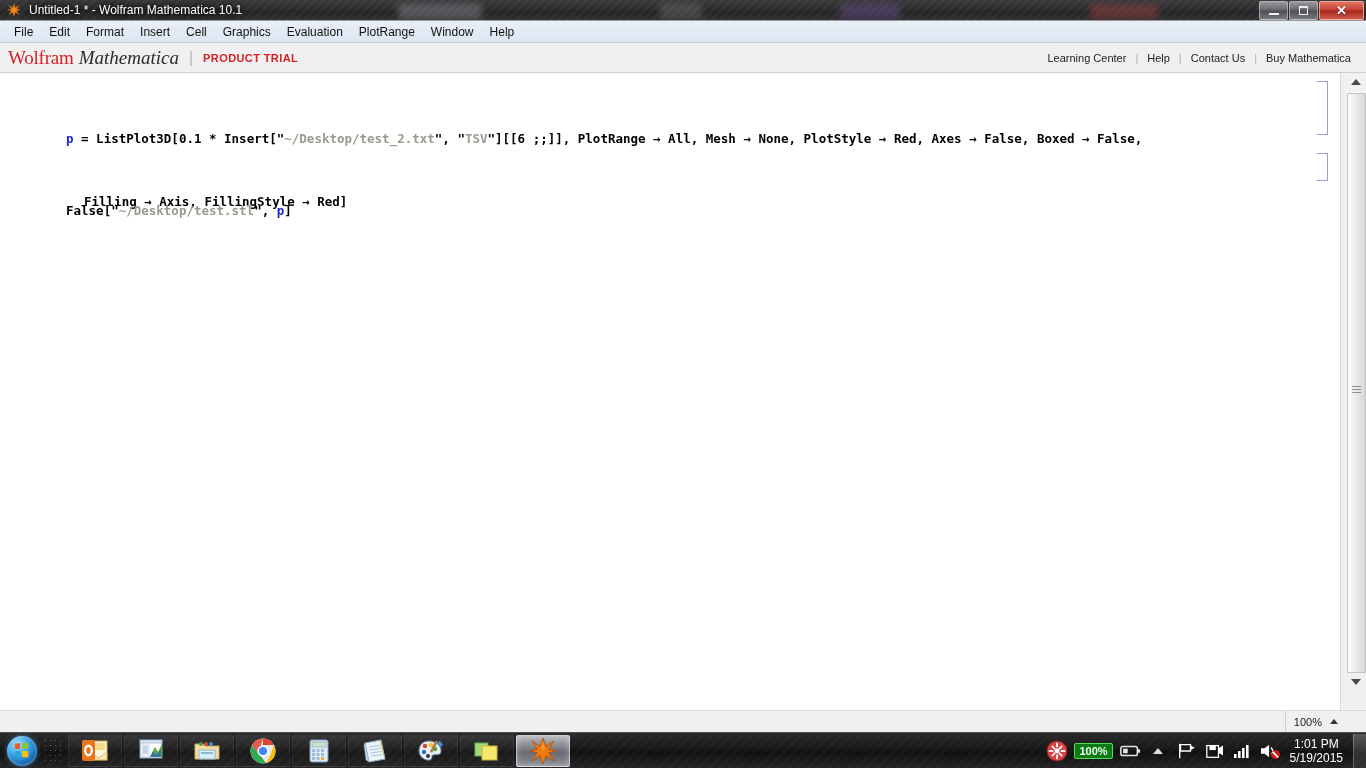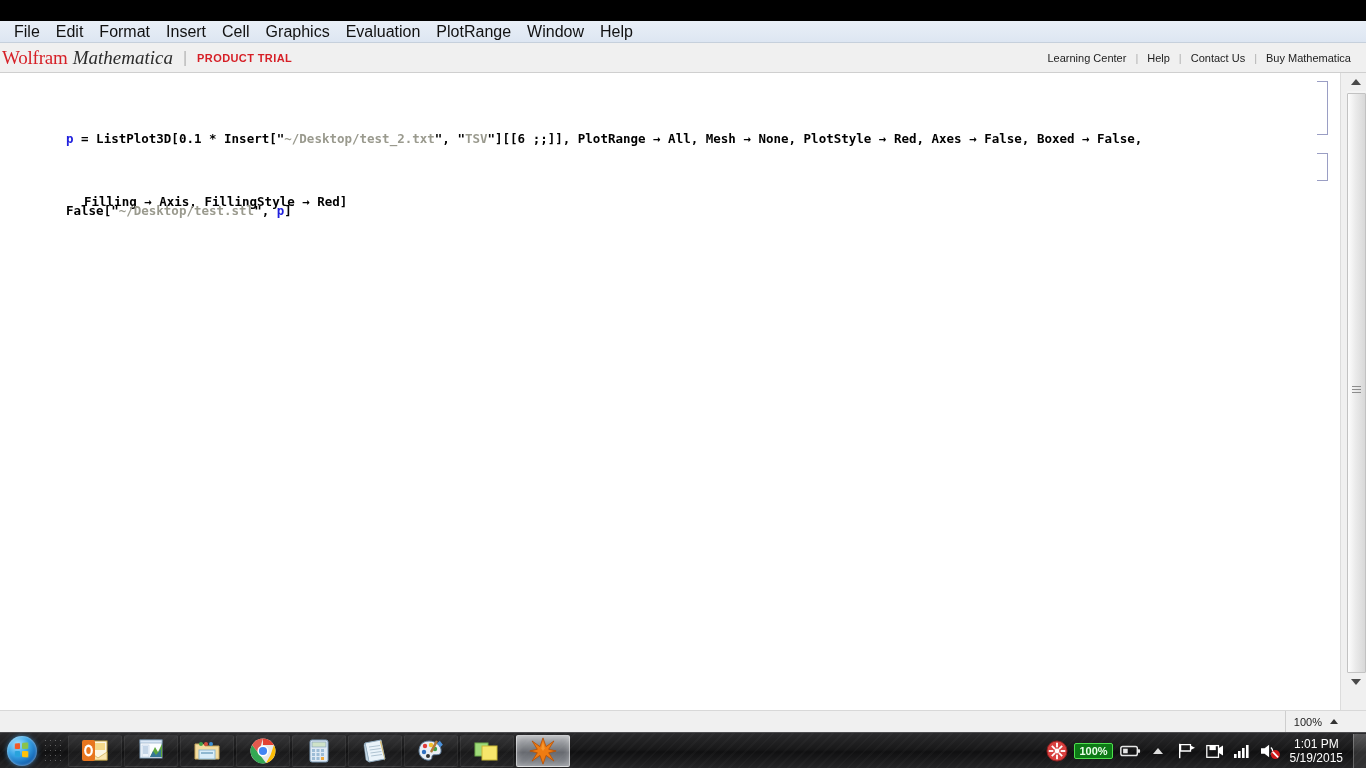--- a/index.html
+++ b/index.html
@@ -64,34 +64,34 @@
 
   
   .menubar {
     position: absolute; left: 0; top: 21px; width: 1366px; height: 22px;
     background: linear-gradient(to bottom, #e9eff7 0%, #dde6f2 100%);
     border-bottom: 1px solid #c6d0dc;
     box-sizing: border-box;
     display: flex; align-items: center; padding-left: 6px;
   }
   .menu-item {
-    font-size: 16px; color: #111; padding: 2px 8px; cursor: default; white-space: nowrap;
+    font-size: 12px; color: #111; padding: 2px 8px; cursor: default; white-space: nowrap;
   }
 
   
   .brandbar {
     position: absolute; left: 0; top: 43px; width: 1366px; height: 30px;
     background: #f0f0f0;
     border-bottom: 1px solid #cfcfcf;
     box-sizing: border-box;
     display: flex; align-items: center;
   }
   .brand-wolfram {
     font-family: "Liberation Serif", serif; font-size: 19px; color: #d61f26;
-    margin-left: 2px; letter-spacing: -0.2px;
+    margin-left: 8px; letter-spacing: -0.2px;
   }
   .brand-mathematica {
     font-family: "Liberation Serif", serif; font-size: 19px; color: #2b2b2b;
     font-style: italic; margin-left: 5px;
   }
   .brand-sep { color: #b5b5b5; margin: 0 10px; font-size: 16px; }
   .brand-trial {
     font-size: 11px; color: #d61f26; font-weight: bold; letter-spacing: 0.4px;
   }
   .brand-links { position: absolute; right: 6px; display: flex; align-items: center; font-size: 11px; color: #222; }
@@ -211,20 +211,45 @@
     color: #fff; font-size: 12px; text-align: center; line-height: 14px;
     padding: 0 10px 0 6px; white-space: nowrap;
   }
   .show-desktop { width: 12px; height: 34px; background: linear-gradient(to bottom, rgba(255,255,255,0.22), rgba(255,255,255,0.06)); border-left: 1px solid rgba(255,255,255,0.25); }
 </style>
 </head>
 <body>
 
 <div id="screen">
 
+  <div class="titlebar">
+    <div class="tb-blur1"></div>
+    <div class="tb-blur2"></div>
+    <div class="tb-blur3"></div>
+    <div class="tb-blur4"></div>
+
+    <span class="app-icon">
+      <svg width="14" height="14" viewBox="0 0 32 32">
+        <polygon points="16,1 19,11 28,5 22,14 31,16 22,18 28,27 19,21 16,31 13,21 4,27 10,18 1,16 10,14 4,5 13,11" fill="#f08a1e" stroke="#c05a00" stroke-width="0.8"></polygon>
+      </svg>
+    </span>
+    <span class="title-text">Untitled-1 * - Wolfram Mathematica 10.1</span>
+
+    <div class="win-buttons">
+      <div class="win-btn">
+        <span class="glyph-min"></span>
+      </div>
+      <div class="win-btn">
+        <span class="glyph-rest"></span>
+      </div>
+      <div class="win-btn close">
+        <span class="glyph-close">✕</span>
+      </div>
+    </div>
+  </div>
 
   <div class="menubar">
     <div class="menu-item">File</div>
     <div class="menu-item">Edit</div>
     <div class="menu-item">Format</div>
     <div class="menu-item">Insert</div>
     <div class="menu-item">Cell</div>
     <div class="menu-item">Graphics</div>
     <div class="menu-item">Evaluation</div>
     <div class="menu-item">PlotRange</div>

